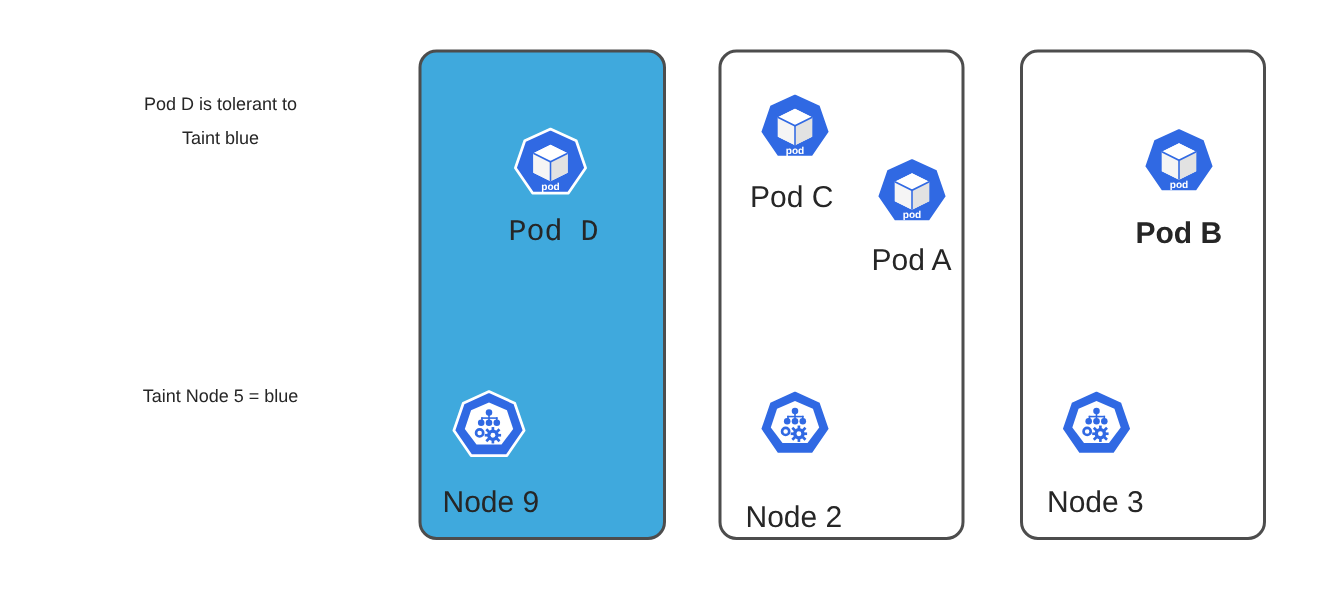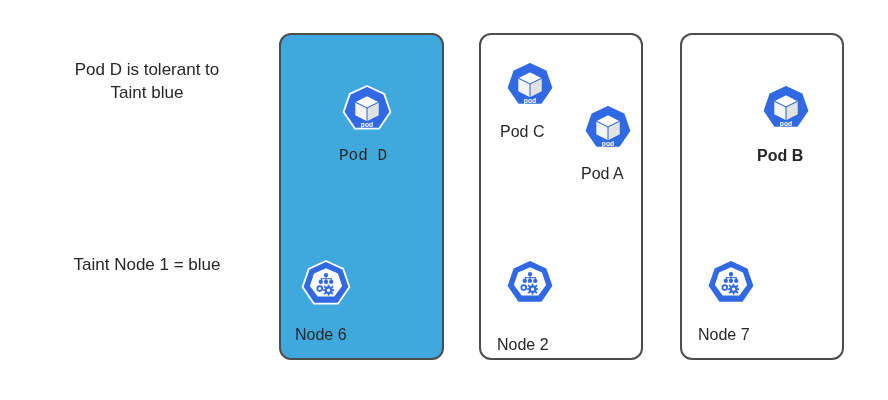--- a/index.html
+++ b/index.html
@@ -18,21 +18,21 @@
     width: 888px;
     height: 400px;
     background: #ffffff;
   }
 
   
   .annotation {
     position: absolute;
     text-align: center;
     color: #262626;
-    font-size: 17px;
+    font-size: 12px;
     line-height: 23px;
     white-space: pre-line;
     font-family: "Liberation Sans", sans-serif;
   }
   #annotation-tolerant {
     left: 38px;
     top: 58px;
     width: 218px;
   }
   #annotation-taint {
@@ -63,35 +63,35 @@
     display: block;
     width: 100%;
     height: 100%;
     overflow: visible;
   }
 
   
   .entity-label {
     position: absolute;
     color: #262626;
-    font-size: 16px;
+    font-size: 20px;
     line-height: 24px;
     white-space: nowrap;
     font-family: "Liberation Sans", sans-serif;
   }
 </style>
 </head>
 <body>
 
 <div id="canvas">
 
   <div class="annotation" id="annotation-tolerant">Pod D is tolerant to
 Taint blue</div>
 
-  <div class="annotation" id="annotation-taint">Taint Node 1 = blue</div>
+  <div class="annotation" id="annotation-taint">Taint Node 5 = blue</div>
 
   <div class="node-box tainted" style="left:279px; top:33px; width:165px; height:327px;"></div>
 
   <div class="icon-wrap" style="left:341px; top:85px;">
     <svg viewBox="0 0 100 100" xmlns="http://www.w3.org/2000/svg">
       <polygon points="50,2 83,17 95,52 73,84 27,84 5,52 17,17" fill="#3069e3" stroke="#ffffff" stroke-width="3.5" stroke-linejoin="round"></polygon>
       <g>
         <polygon points="50,22 72,33 72,58 50,69 28,58 28,33" fill="#ffffff"></polygon>
         <polygon points="50,22 72,33 50,44 28,33" fill="#ffffff"></polygon>
         <polygon points="50,44 72,33 72,58 50,69" fill="#e2e2e2"></polygon>
@@ -128,21 +128,21 @@
         <rect x="44.5" y="56.3" width="5" height="3.4"></rect>
         <rect x="60.5" y="56.3" width="5" height="3.4"></rect>
         <rect x="46.6" y="49.6" width="3.4" height="5" transform="rotate(-45 48.3 52.1)"></rect>
         <rect x="60" y="61.4" width="3.4" height="5" transform="rotate(-45 61.7 63.9)"></rect>
         <rect x="60" y="49.6" width="3.4" height="5" transform="rotate(45 61.7 52.1)"></rect>
         <rect x="46.6" y="61.4" width="3.4" height="5" transform="rotate(45 48.3 63.9)"></rect>
       </g>
       <circle cx="55" cy="58" r="3.1" fill="#ffffff"></circle>
     </svg>
   </div>
-  <div class="entity-label" style="left:295px; top:323px;">Node 6</div>
+  <div class="entity-label" style="left:295px; top:323px;">Node 9</div>
 
   <div class="node-box" style="left:479px; top:33px; width:164px; height:327px;"></div>
 
   <div class="icon-wrap" style="left:504px; top:61px;">
     <svg viewBox="0 0 100 100" xmlns="http://www.w3.org/2000/svg">
       <polygon points="50,2 83,17 95,52 73,84 27,84 5,52 17,17" fill="#3069e3" stroke="#ffffff" stroke-width="3.5" stroke-linejoin="round"></polygon>
       <g>
         <polygon points="50,22 72,33 72,58 50,69 28,58 28,33" fill="#ffffff"></polygon>
         <polygon points="50,22 72,33 50,44 28,33" fill="#ffffff"></polygon>
         <polygon points="50,44 72,33 72,58 50,69" fill="#e2e2e2"></polygon>
@@ -246,15 +246,15 @@
         <rect x="44.5" y="56.3" width="5" height="3.4"></rect>
         <rect x="60.5" y="56.3" width="5" height="3.4"></rect>
         <rect x="46.6" y="49.6" width="3.4" height="5" transform="rotate(-45 48.3 52.1)"></rect>
         <rect x="60" y="61.4" width="3.4" height="5" transform="rotate(-45 61.7 63.9)"></rect>
         <rect x="60" y="49.6" width="3.4" height="5" transform="rotate(45 61.7 52.1)"></rect>
         <rect x="46.6" y="61.4" width="3.4" height="5" transform="rotate(45 48.3 63.9)"></rect>
       </g>
       <circle cx="55" cy="58" r="3.1" fill="#ffffff"></circle>
     </svg>
   </div>
-  <div class="entity-label" style="left:698px; top:323px;">Node 7</div>
+  <div class="entity-label" style="left:698px; top:323px;">Node 3</div>
 
 </div>
 
 </body></html>

